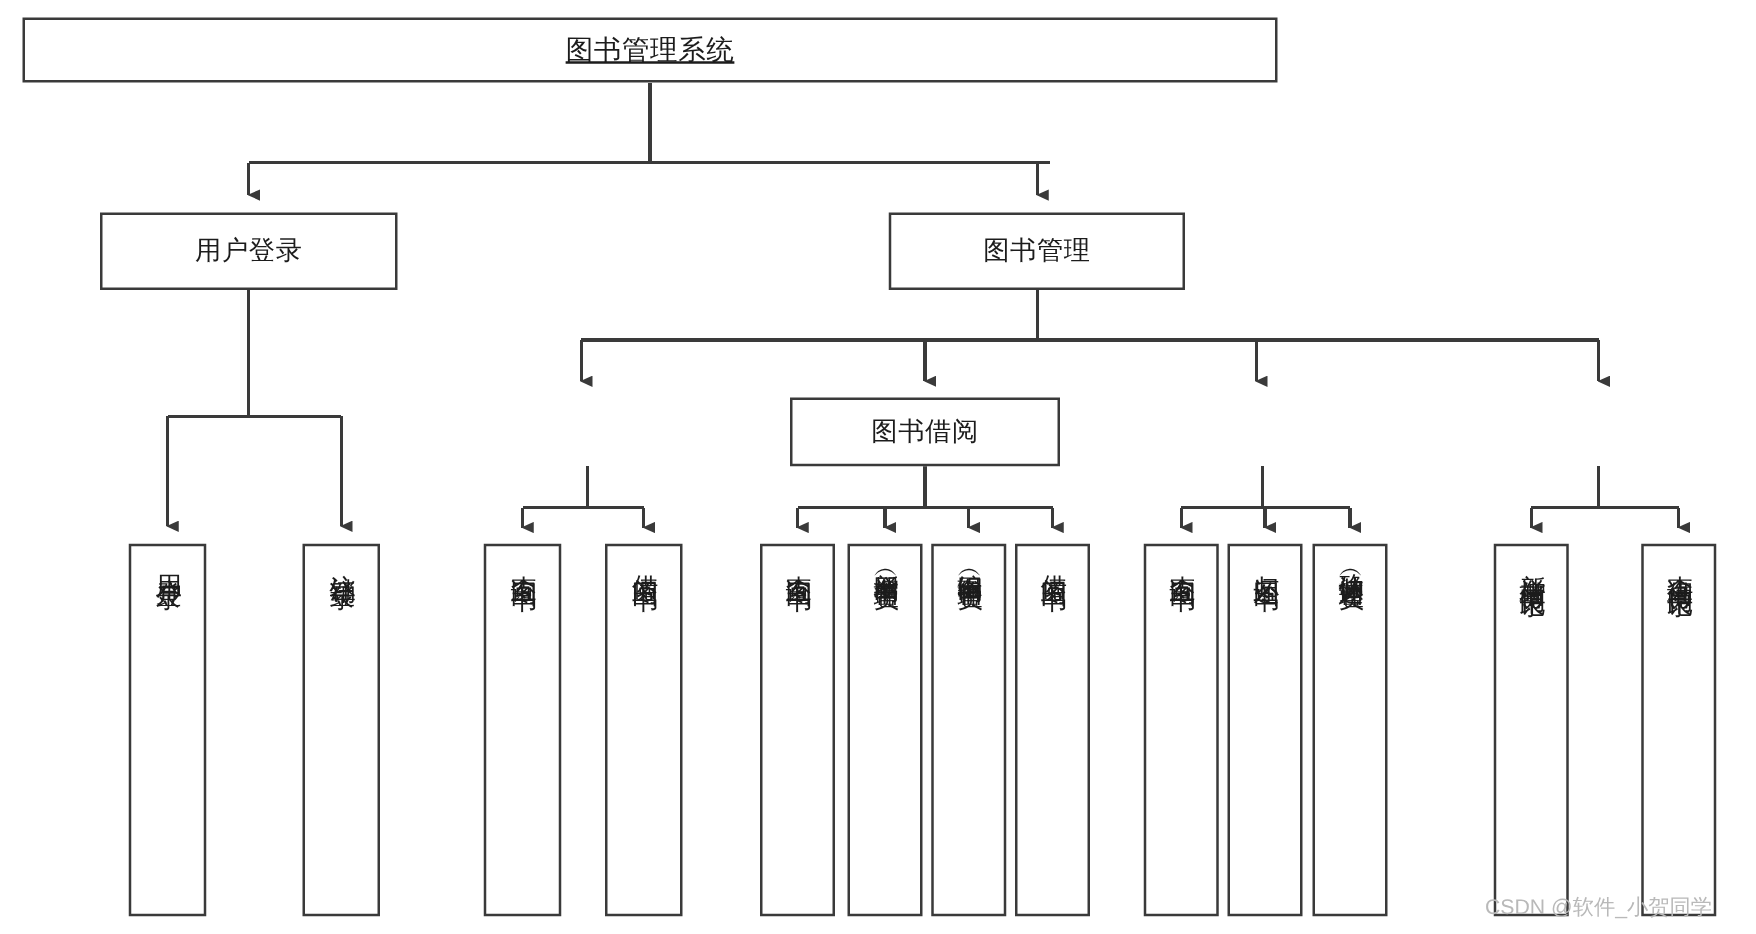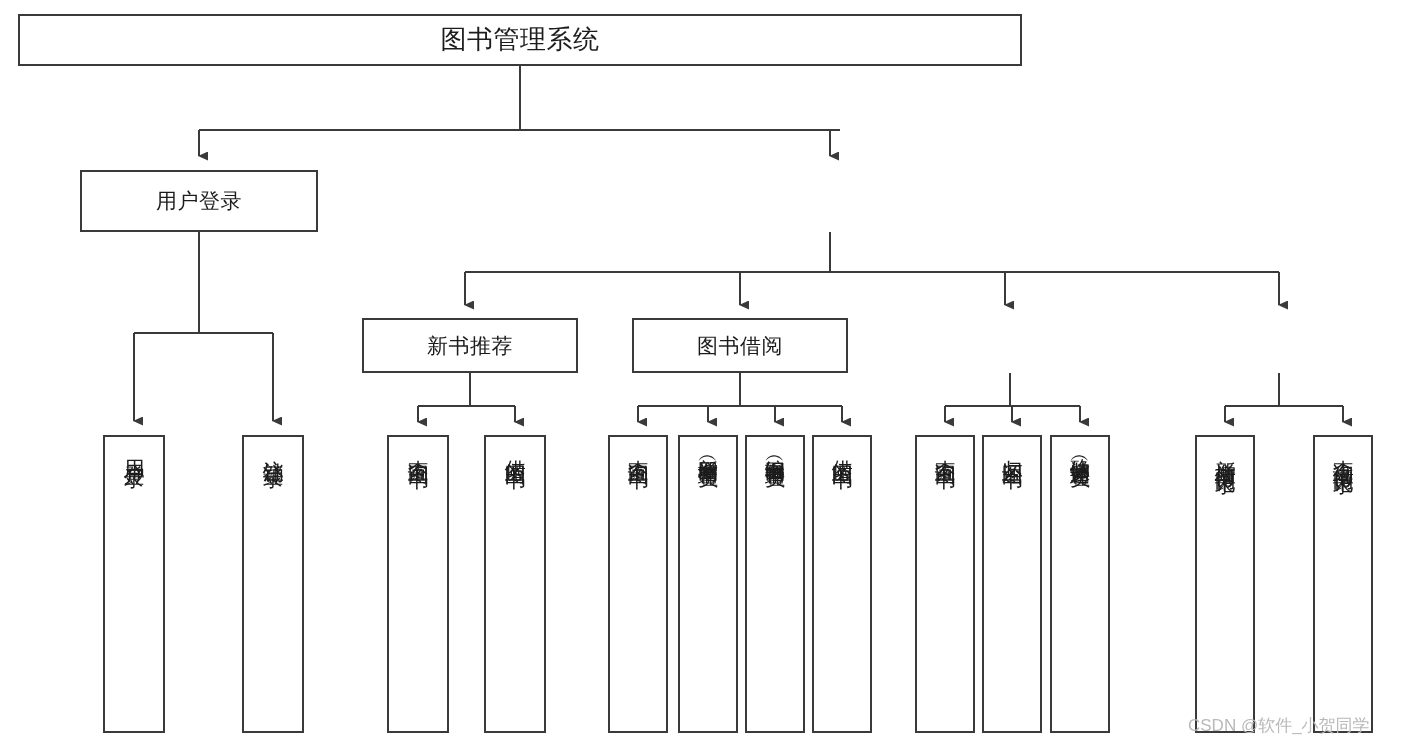--- a/index.html
+++ b/index.html
@@ -38,21 +38,21 @@
     z-index: 3;
   }
   .node-label {
     font-size: 21px;
     line-height: 1.12;
     color: #1c1c1c;
     letter-spacing: 0.5px;
     white-space: nowrap;
     text-align: center;
   }
-  .node.root .node-label { font-size: 26px; }
+  .node.root .node-label { font-size: 22px; text-decoration: underline; }
   .node.level2 .node-label { font-size: 21px; }
   .node.level3 .node-label { font-size: 21px; }
 
   
   .node.leaf {
     align-items: flex-start;
     justify-content: center;
     padding-top: 6px;
   }
   .node.leaf .node-label {
@@ -132,24 +132,24 @@
     </g>
   </svg>
 
   <div class="node root" style="left:18px; top:14px; width:1004px; height:52px;">
     <span class="node-label">图书管理系统</span>
   </div>
 
   <div class="node level2" style="left:80px; top:170px; width:238px; height:62px;">
     <span class="node-label">用户登录</span>
   </div>
+  <div class="node level2" style="left:711px; top:170px; width:237px; height:62px;">
+    <span class="node-label">图书管理</span>
+  </div>
 
-  <div class="node level3" style="left:362px; top:318px; width:216px; height:55px;">
-    <span class="node-label">新书推荐</span>
-  </div>
   <div class="node level3" style="left:632px; top:318px; width:216px; height:55px;">
     <span class="node-label">图书借阅</span>
   </div>
 
   <div class="node leaf" style="left:103px; top:435px; width:62px; height:298px;">
     <span class="node-label">用户登录</span>
   </div>
   <div class="node leaf" style="left:242px; top:435px; width:62px; height:298px;">
     <span class="node-label">注销登录</span>
   </div>

